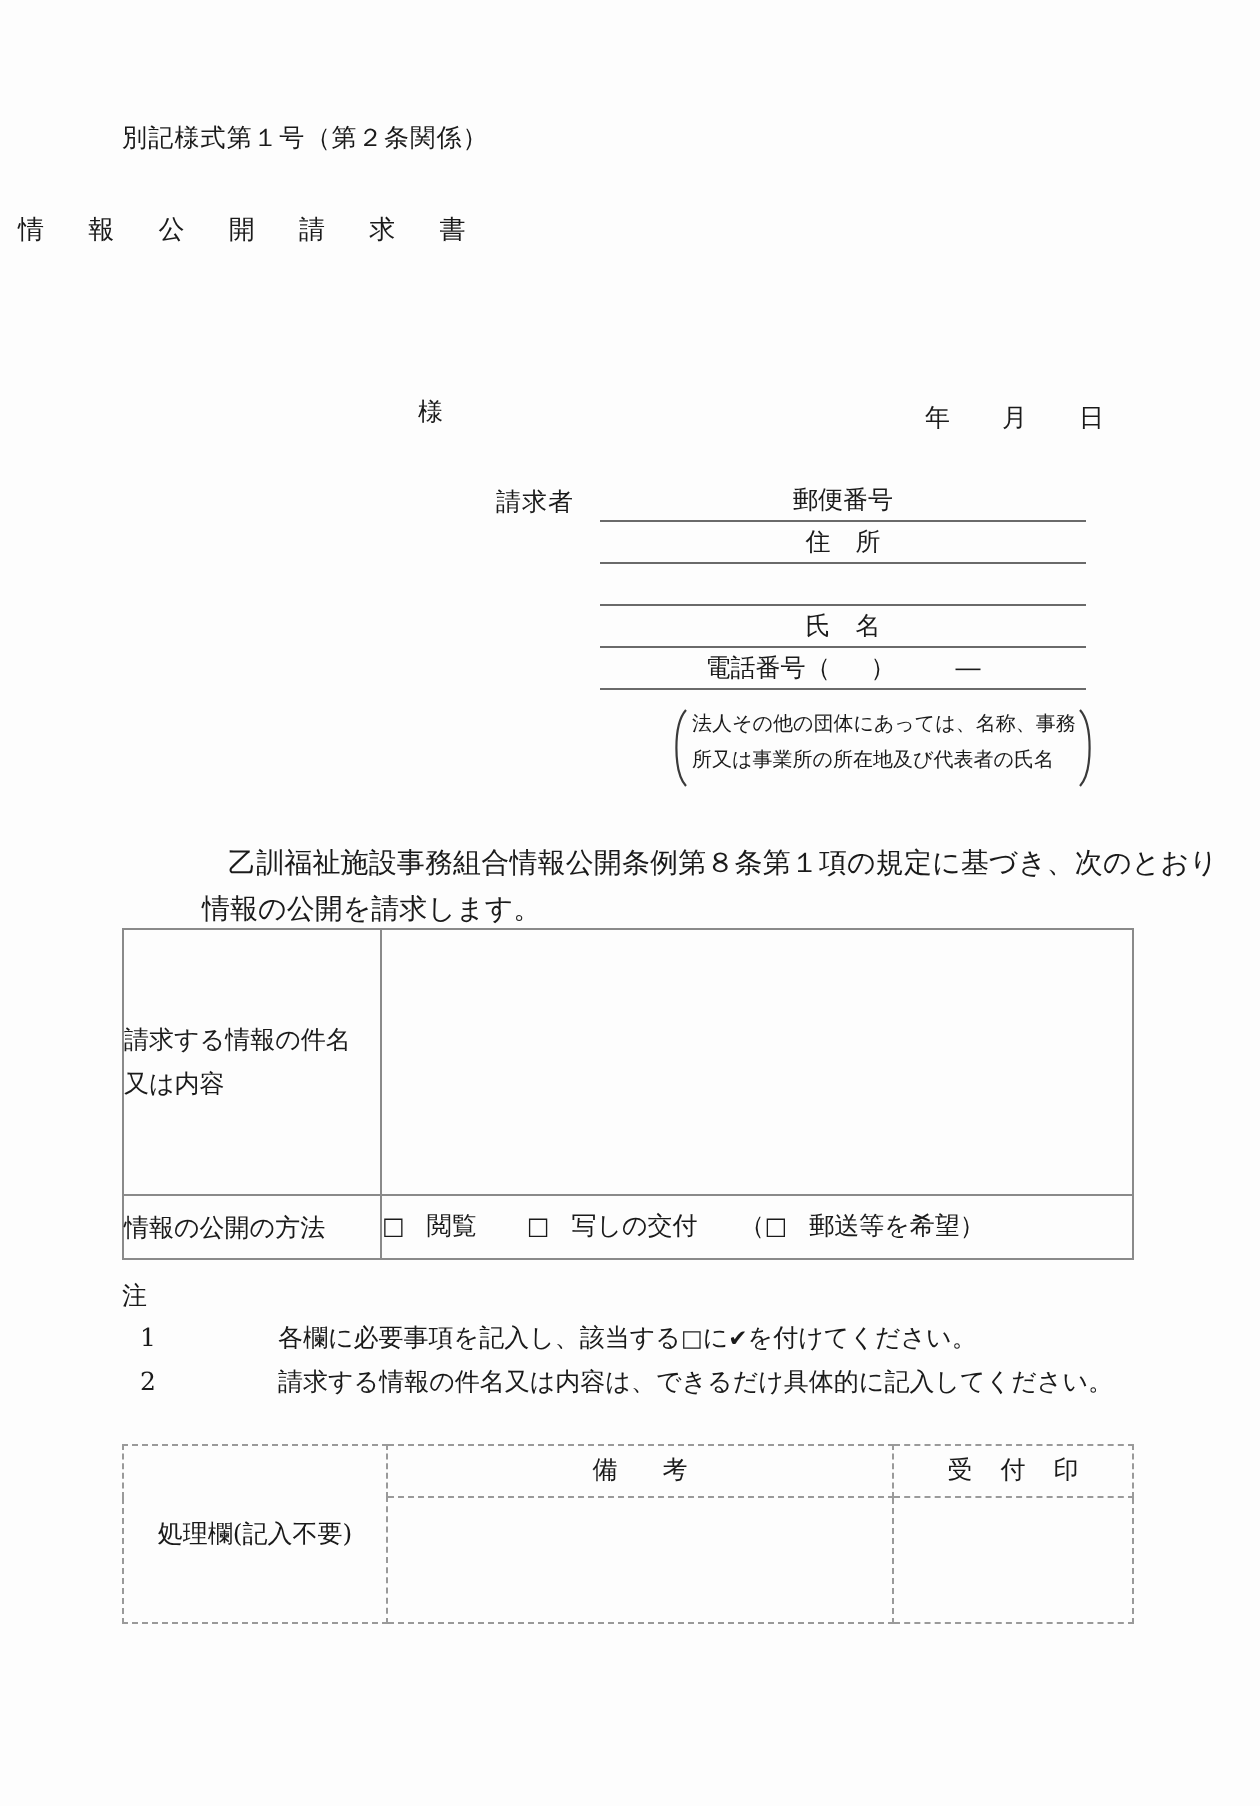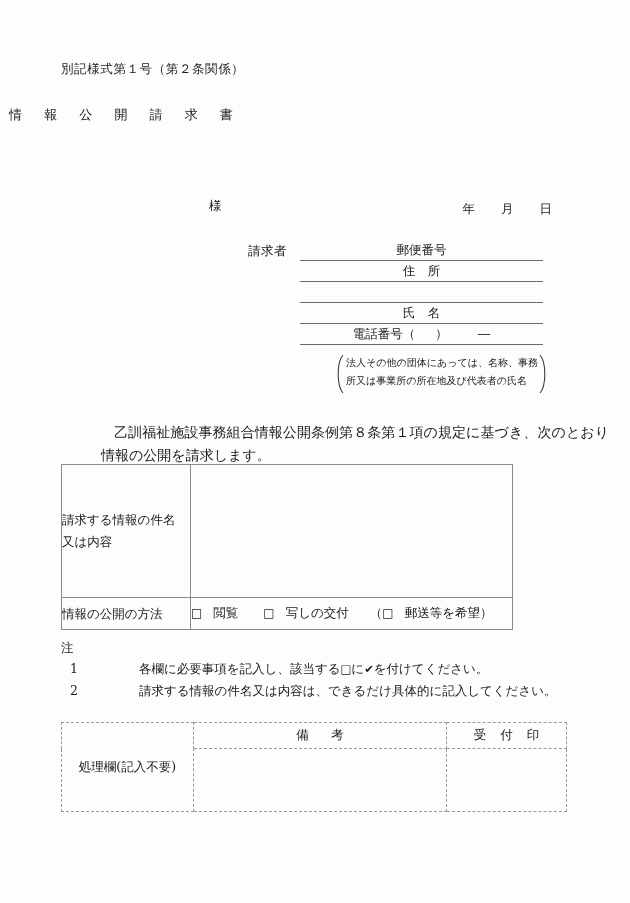--- a/index.html
+++ b/index.html
@@ -135,21 +135,21 @@
     text-indent: 13px;
     text-align: justify;
     margin-left: 40px;
   }
 
   
   .main-table {
     position: absolute;
     left: 61px;
     top: 464px;
-    width: 452px;
+    width: 506px;
     border-collapse: collapse;
     table-layout: fixed;
   }
   .main-table td {
     border: 1px solid #8a8a8a;
     font-size: 12.5px;
     vertical-align: middle;
     padding: 0;
   }
   .mt-label {

